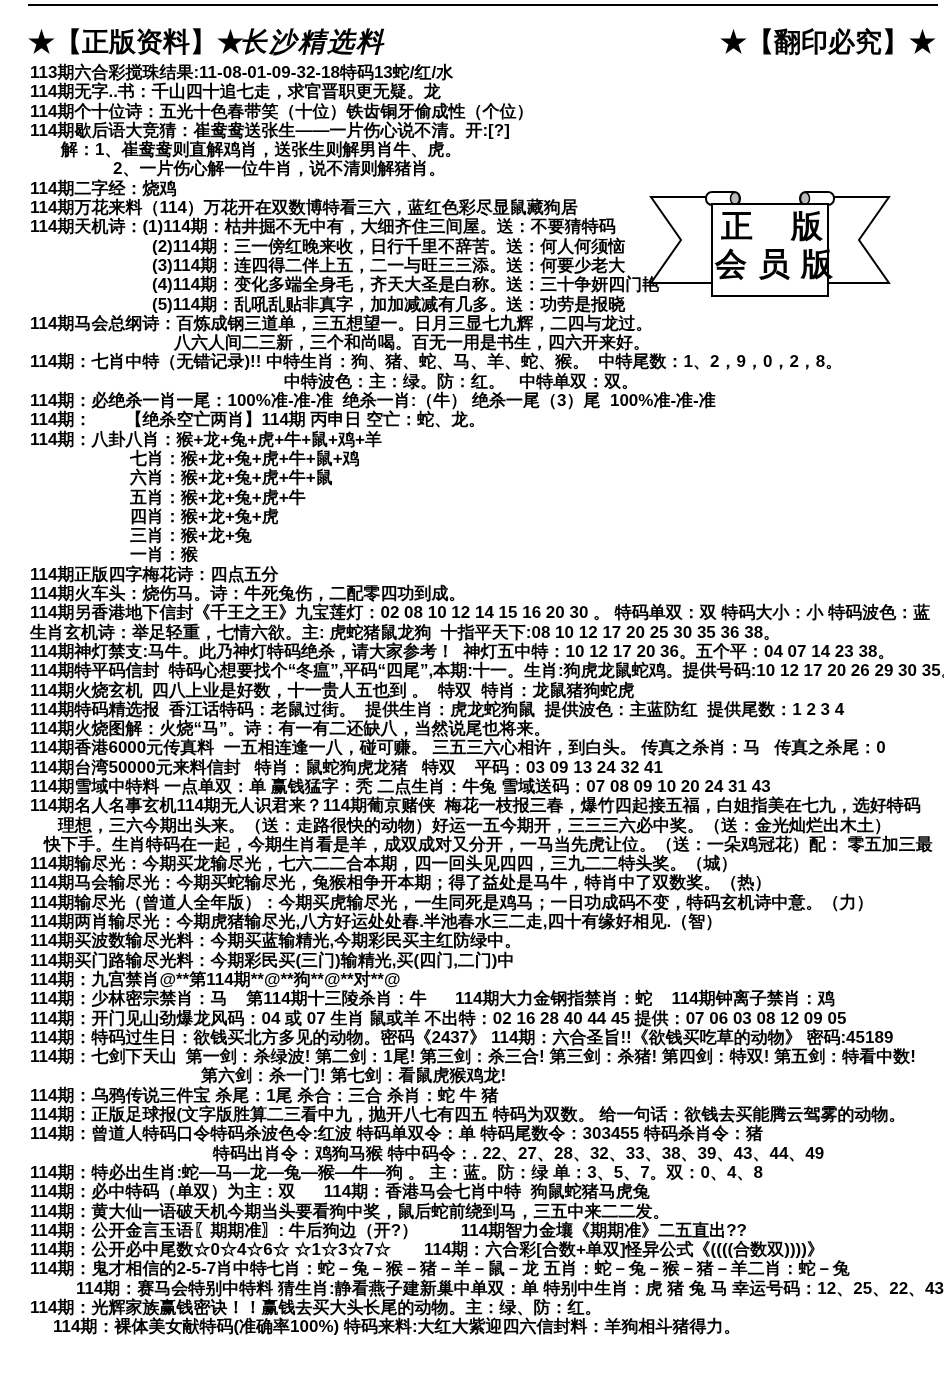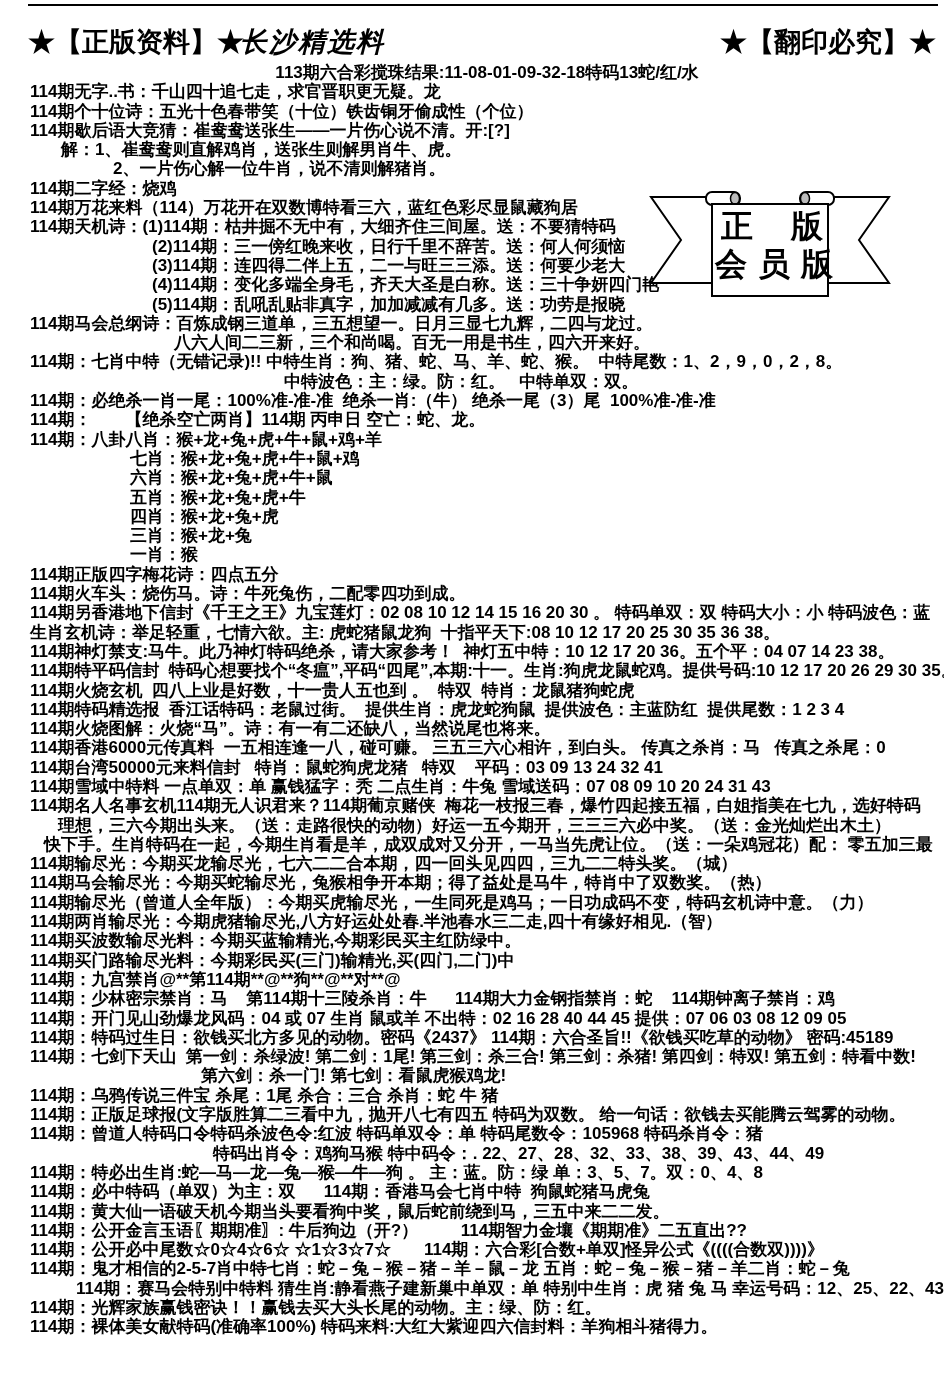--- a/index.html
+++ b/index.html
@@ -47,21 +47,21 @@
       <rect x="152" y="4" width="34" height="13" rx="6" fill="#ffffff" stroke="#000000" stroke-width="2"></rect>
       <ellipse cx="87" cy="10.5" rx="4.5" ry="6" fill="#bbbbbb" stroke="#000000" stroke-width="1.5"></ellipse>
       <ellipse cx="157" cy="10.5" rx="4.5" ry="6" fill="#bbbbbb" stroke="#000000" stroke-width="1.5"></ellipse>
       <rect x="64" y="16" width="116" height="92" fill="#ffffff" stroke="#000000" stroke-width="2"></rect>
     </svg>
     <div class="banner-text banner-t1">正版</div>
     <div class="banner-text banner-t2">会员版</div>
   </div>
 
   <div class="content">
-      <div class="line" style="padding-left: 0px; text-align: center;">113期六合彩搅珠结果:11-08-01-09-32-18特码13蛇/红/水</div>
+      <div class="line" style="padding-left: 0px;">113期六合彩搅珠结果:11-08-01-09-32-18特码13蛇/红/水</div>
       <div class="line" style="padding-left: 0px;">114期无字..书：千山四十追七走，求官晋职更无疑。龙</div>
       <div class="line" style="padding-left: 0px;">114期个十位诗：五光十色春带笑（十位）铁齿铜牙偷成性（个位）</div>
       <div class="line" style="padding-left: 0px;">114期歇后语大竞猜：崔鸯鸯送张生——一片伤心说不清。开:[?]</div>
       <div class="line" style="padding-left: 31px;">解：1、崔鸯鸯则直解鸡肖，送张生则解男肖牛、虎。</div>
       <div class="line" style="padding-left: 83px;">2、一片伤心解一位牛肖，说不清则解猪肖。</div>
       <div class="line" style="padding-left: 0px;">114期二字经：烧鸡</div>
       <div class="line" style="padding-left: 0px;">114期万花来料（114）万花开在双数博特看三六，蓝红色彩尽显鼠藏狗居</div>
       <div class="line" style="padding-left: 0px;">114期天机诗：(1)114期：枯井掘不无中有，大细齐住三间屋。送：不要猜特码</div>
       <div class="line" style="padding-left: 122px;">(2)114期：三一傍红晚来收，日行千里不辞苦。送：何人何须恼</div>
       <div class="line" style="padding-left: 122px;">(3)114期：连四得二伴上五，二一与旺三三添。送：何要少老大</div>
@@ -102,26 +102,26 @@
       <div class="line" style="padding-left: 0px;">114期买波数输尽光料：今期买蓝输精光,今期彩民买主红防绿中。</div>
       <div class="line" style="padding-left: 0px;">114期买门路输尽光料：今期彩民买(三门)输精光,买(四门,二门)中</div>
       <div class="line" style="padding-left: 0px;">114期：九宫禁肖@**第114期**@**狗**@**对**@</div>
       <div class="line" style="padding-left: 0px;">114期：少林密宗禁肖：马    第114期十三陵杀肖：牛      114期大力金钢指禁肖：蛇    114期钟离子禁肖：鸡</div>
       <div class="line" style="padding-left: 0px;">114期：开门见山劲爆龙风码：04 或 07 生肖 鼠或羊 不出特：02 16 28 40 44 45 提供：07 06 03 08 12 09 05</div>
       <div class="line" style="padding-left: 0px;">114期：特码过生日：欲钱买北方多见的动物。密码《2437》 114期：六合圣旨!!《欲钱买吃草的动物》 密码:45189</div>
       <div class="line" style="padding-left: 0px;">114期：七剑下天山  第一剑：杀绿波! 第二剑：1尾! 第三剑：杀三合! 第三剑：杀猪! 第四剑：特双! 第五剑：特看中数!</div>
       <div class="line" style="padding-left: 171px;">第六剑：杀一门! 第七剑：看鼠虎猴鸡龙!</div>
       <div class="line" style="padding-left: 0px;">114期：乌鸦传说三件宝 杀尾：1尾 杀合：三合 杀肖：蛇 牛 猪</div>
       <div class="line" style="padding-left: 0px;">114期：正版足球报(文字版胜算二三看中九，抛开八七有四五 特码为双数。 给一句话：欲钱去买能腾云驾雾的动物。</div>
-      <div class="line" style="padding-left: 0px;">114期：曾道人特码口令特码杀波色令:红波 特码单双令：单 特码尾数令：105968 特码杀肖令：猪</div>
+      <div class="line" style="padding-left: 0px;">114期：曾道人特码口令特码杀波色令:红波 特码单双令：单 特码尾数令：303455 特码杀肖令：猪</div>
       <div class="line" style="padding-left: 183px;">特码出肖令：鸡狗马猴 特中码令：. 22、27、28、32、33、38、39、43、44、49</div>
       <div class="line" style="padding-left: 0px;">114期：特必出生肖:蛇—马—龙—兔—猴—牛—狗 。 主：蓝。防：绿 单：3、5、7。双：0、4、8</div>
       <div class="line" style="padding-left: 0px;">114期：必中特码（单双）为主：双      114期：香港马会七肖中特  狗鼠蛇猪马虎兔</div>
       <div class="line" style="padding-left: 0px;">114期：黄大仙一语破天机今期当头要看狗中奖，鼠后蛇前绕到马，三五中来二二发。</div>
       <div class="line" style="padding-left: 0px;">114期：公开金言玉语〖期期准〗: 牛后狗边（开?）         114期智力金壤《期期准》二五直出??</div>
       <div class="line" style="padding-left: 0px;">114期：公开必中尾数☆0☆4☆6☆ ☆1☆3☆7☆       114期：六合彩[合数+单双]怪异公式《((((合数双))))》</div>
       <div class="line" style="padding-left: 0px;">114期：鬼才相信的2-5-7肖中特七肖：蛇－兔－猴－猪－羊－鼠－龙 五肖：蛇－兔－猴－猪－羊二肖：蛇－兔</div>
       <div class="line" style="padding-left: 0px; text-align: right;">114期：赛马会特别中特料 猜生肖:静看燕子建新巢中单双：单 特别中生肖：虎 猪 兔 马 幸运号码：12、25、22、43</div>
       <div class="line" style="padding-left: 0px;">114期：光辉家族赢钱密诀！！赢钱去买大头长尾的动物。主：绿、防：红。</div>
-      <div class="line" style="padding-left: 0px;">114期：裸体美女献特码(准确率100%) 特码来料:大红大紫迎四六信封料：羊狗相斗猪得力。</div>
+      <div class="line" style="padding-left: 0px; margin-left: 23px;">114期：裸体美女献特码(准确率100%) 特码来料:大红大紫迎四六信封料：羊狗相斗猪得力。</div>
     </div>
 
 </div>
 
 </body></html>

